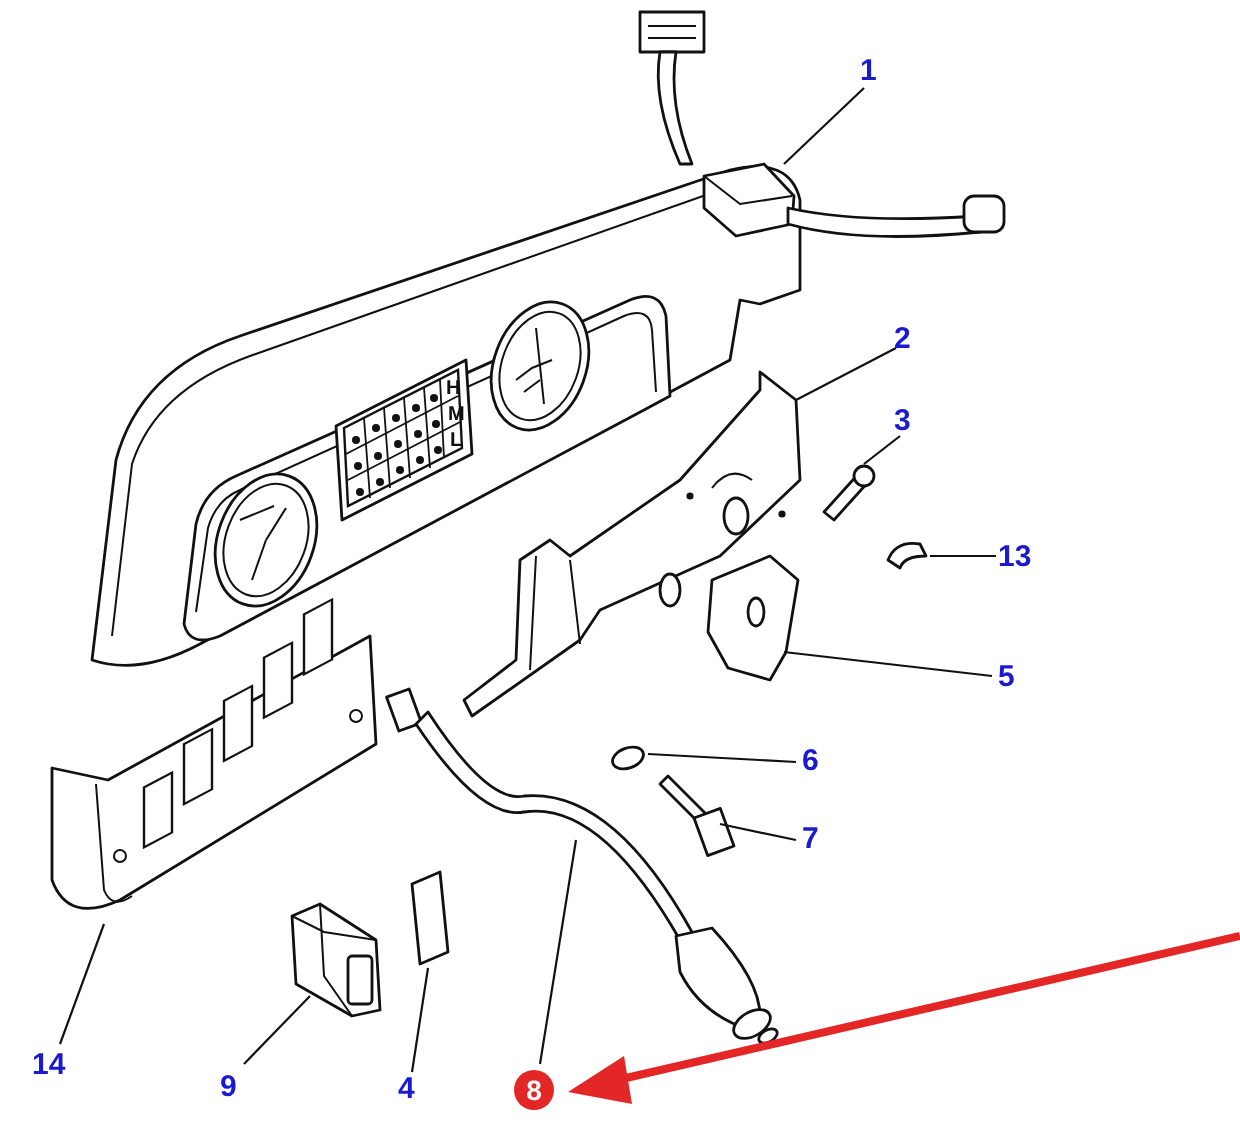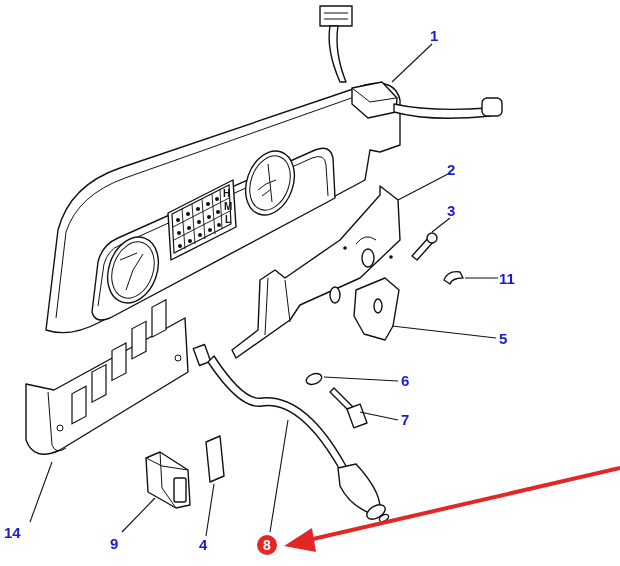--- a/index.html
+++ b/index.html
@@ -169,14 +169,14 @@
 
 <div class="callout" style="left:430px;top:28px;">1</div>
 <div class="callout" style="left:447px;top:162px;">2</div>
 <div class="callout" style="left:447px;top:203px;">3</div>
 <div class="callout" style="left:199px;top:537px;">4</div>
 <div class="callout" style="left:499px;top:331px;">5</div>
 <div class="callout" style="left:401px;top:373px;">6</div>
 <div class="callout" style="left:401px;top:412px;">7</div>
 <div class="badge" style="left:257px;top:535px;">8</div>
 <div class="callout" style="left:110px;top:536px;">9</div>
-<div class="callout" style="left:499px;top:271px;">11</div>
-<div class="callout" style="left:4px;top:525px;">14</div>
+<div class="callout" style="left:499px;top:271px;">13</div>
+<div class="callout" style="left:16px;top:525px;">14</div>
 
 </body></html>

